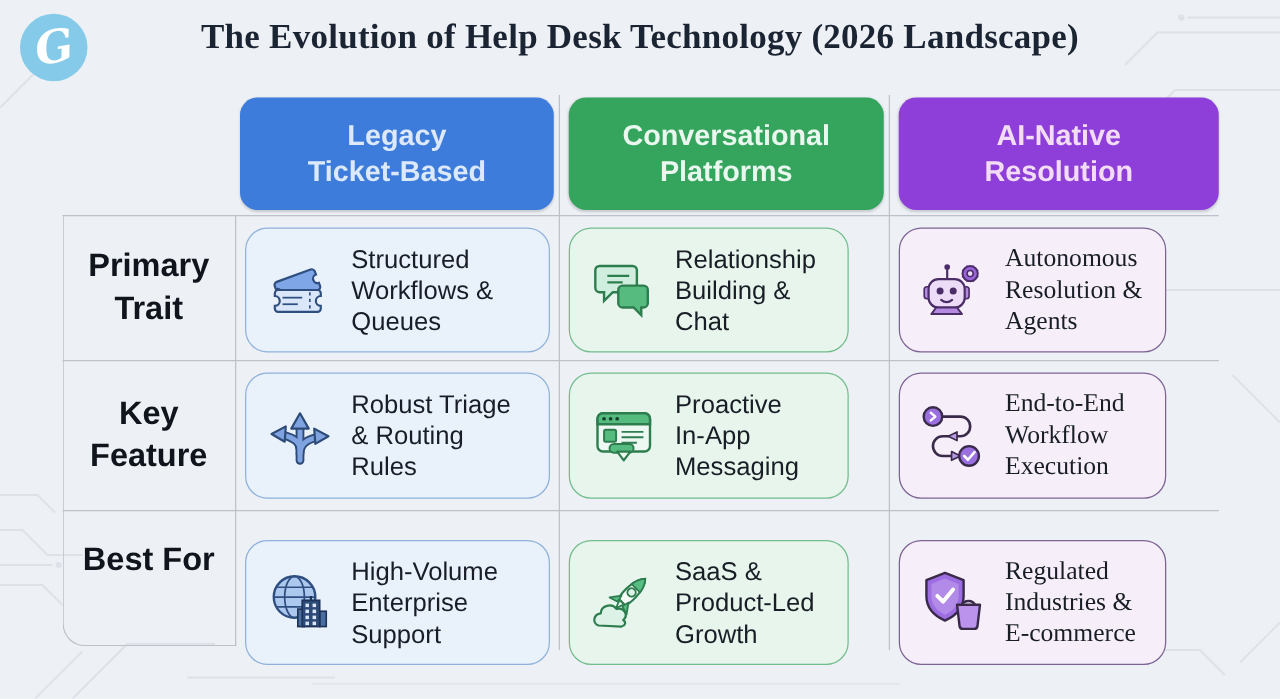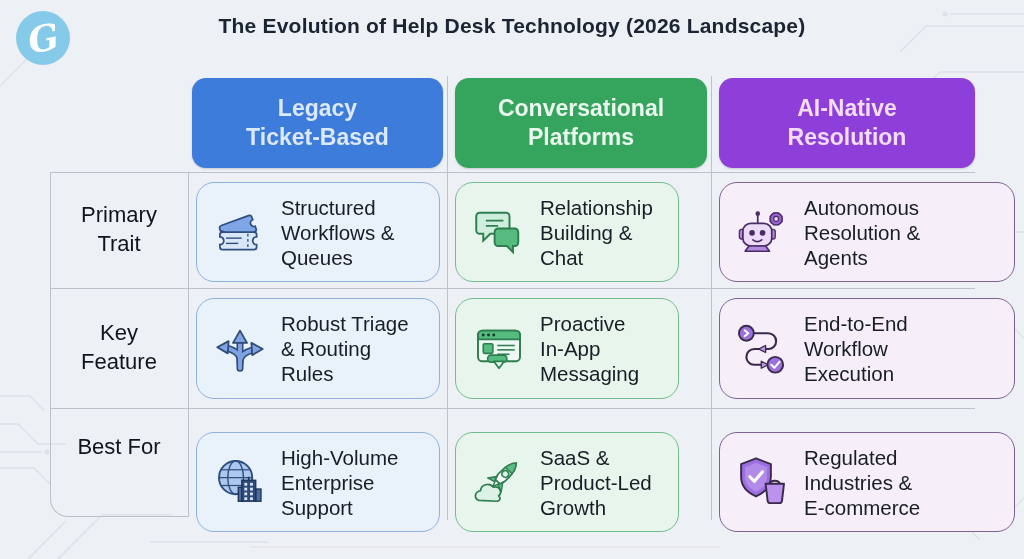--- a/index.html
+++ b/index.html
@@ -15,21 +15,21 @@
     position:absolute;left:16px;top:11px;width:54px;height:54px;border-radius:50%;
     background:var(--logo-bg,#85cbe9);display:flex;align-items:center;justify-content:center;
   }
   .logo-glyph{
     color:#ffffff;font-family:"DejaVu Serif",serif;font-style:italic;font-weight:bold;
     font-size:36px;transform:rotate(-10deg);line-height:1;
   }
   
   .title{
     position:absolute;top:14px;left:0;right:0;text-align:center;
-    font-size:21px;font-weight:700;letter-spacing:.2px;color:var(--title-text,#1b2433);
+    font-size:28px;font-weight:700;letter-spacing:.2px;color:var(--title-text,#1b2433);font-family:Liberation Serif, serif;
   }
   
   .vline,.hline{position:absolute;background:var(--grid-line,#bdc1c9);}
   .vline{width:1px;}
   .hline{height:1px;left:50px;width:925px;}
   #vl-c1{left:447px;top:76px;height:444px;}
   #vl-c2{left:711px;top:76px;height:444px;}
   #vl-label{left:188px;top:172px;height:345px;}
   #hl-0{top:172px;}
   #hl-1{top:288px;}
@@ -46,42 +46,42 @@
     display:flex;align-items:center;justify-content:center;text-align:center;
     font-weight:700;font-size:23px;line-height:1.28;white-space:pre-line;
     box-shadow:0 1px 2px rgba(20,30,50,.18);
   }
   #head-legacy{left:192px;width:251px;background:var(--legacy-header-bg);color:var(--legacy-header-text);}
   #head-conversational{left:455px;width:252px;background:var(--conversational-header-bg);color:var(--conversational-header-text);}
   #head-ai{left:719px;width:256px;background:var(--ai-header-bg);color:var(--ai-header-text);}
   
   .rowlabel{
     position:absolute;left:50px;width:138px;display:flex;align-items:center;justify-content:center;
-    text-align:center;font-weight:400;font-size:22px;line-height:1.3;white-space:pre-line;
+    text-align:center;font-weight:700;font-size:26px;line-height:1.3;white-space:pre-line;
     color:var(--row-label-text,#10151d);
   }
   #rl-0{top:172px;height:116px;}
   #rl-1{top:288px;height:120px;}
   #rl-2{top:408px;height:79px;}
   
   .cell{
     position:absolute;border-radius:18px;box-sizing:border-box;
     display:flex;align-items:center;gap:13px;padding-left:15px;padding-right:6px;
     font-size:20.5px;line-height:1.22;color:var(--cell-text,#181d26);
   }
   .cell .txt{white-space:pre-line;}
   .c-legacy{background:var(--legacy-cell-bg);border:1.5px solid var(--legacy-cell-border);}
   .c-conversational{background:var(--conversational-cell-bg);border:1.5px solid var(--conversational-cell-border);}
   .c-ai{background:var(--ai-cell-bg);border:1.5px solid var(--ai-cell-border);}
   .r0{top:182px;height:100px;}
   .r1{top:298px;height:101px;}
   .r2{top:432px;height:100px;}
   .k0{left:196px;width:244px;}
   .k1{left:455px;width:224px;}
-  .k2{left:719px;width:296px;}
+  .k2{left:719px;width:214px;font-family:Liberation Serif, serif;}
   .icon{width:56px;height:56px;flex:0 0 auto;}
   .icon svg{width:100%;height:100%;display:block;}
 </style>
 </head>
 <body>
 
 <div class="page">
 
   <svg class="circuit" viewBox="0 0 1024 559" fill="none" stroke="#dde1e8" stroke-width="1.5">
     <path d="M950 14 h74"></path>

